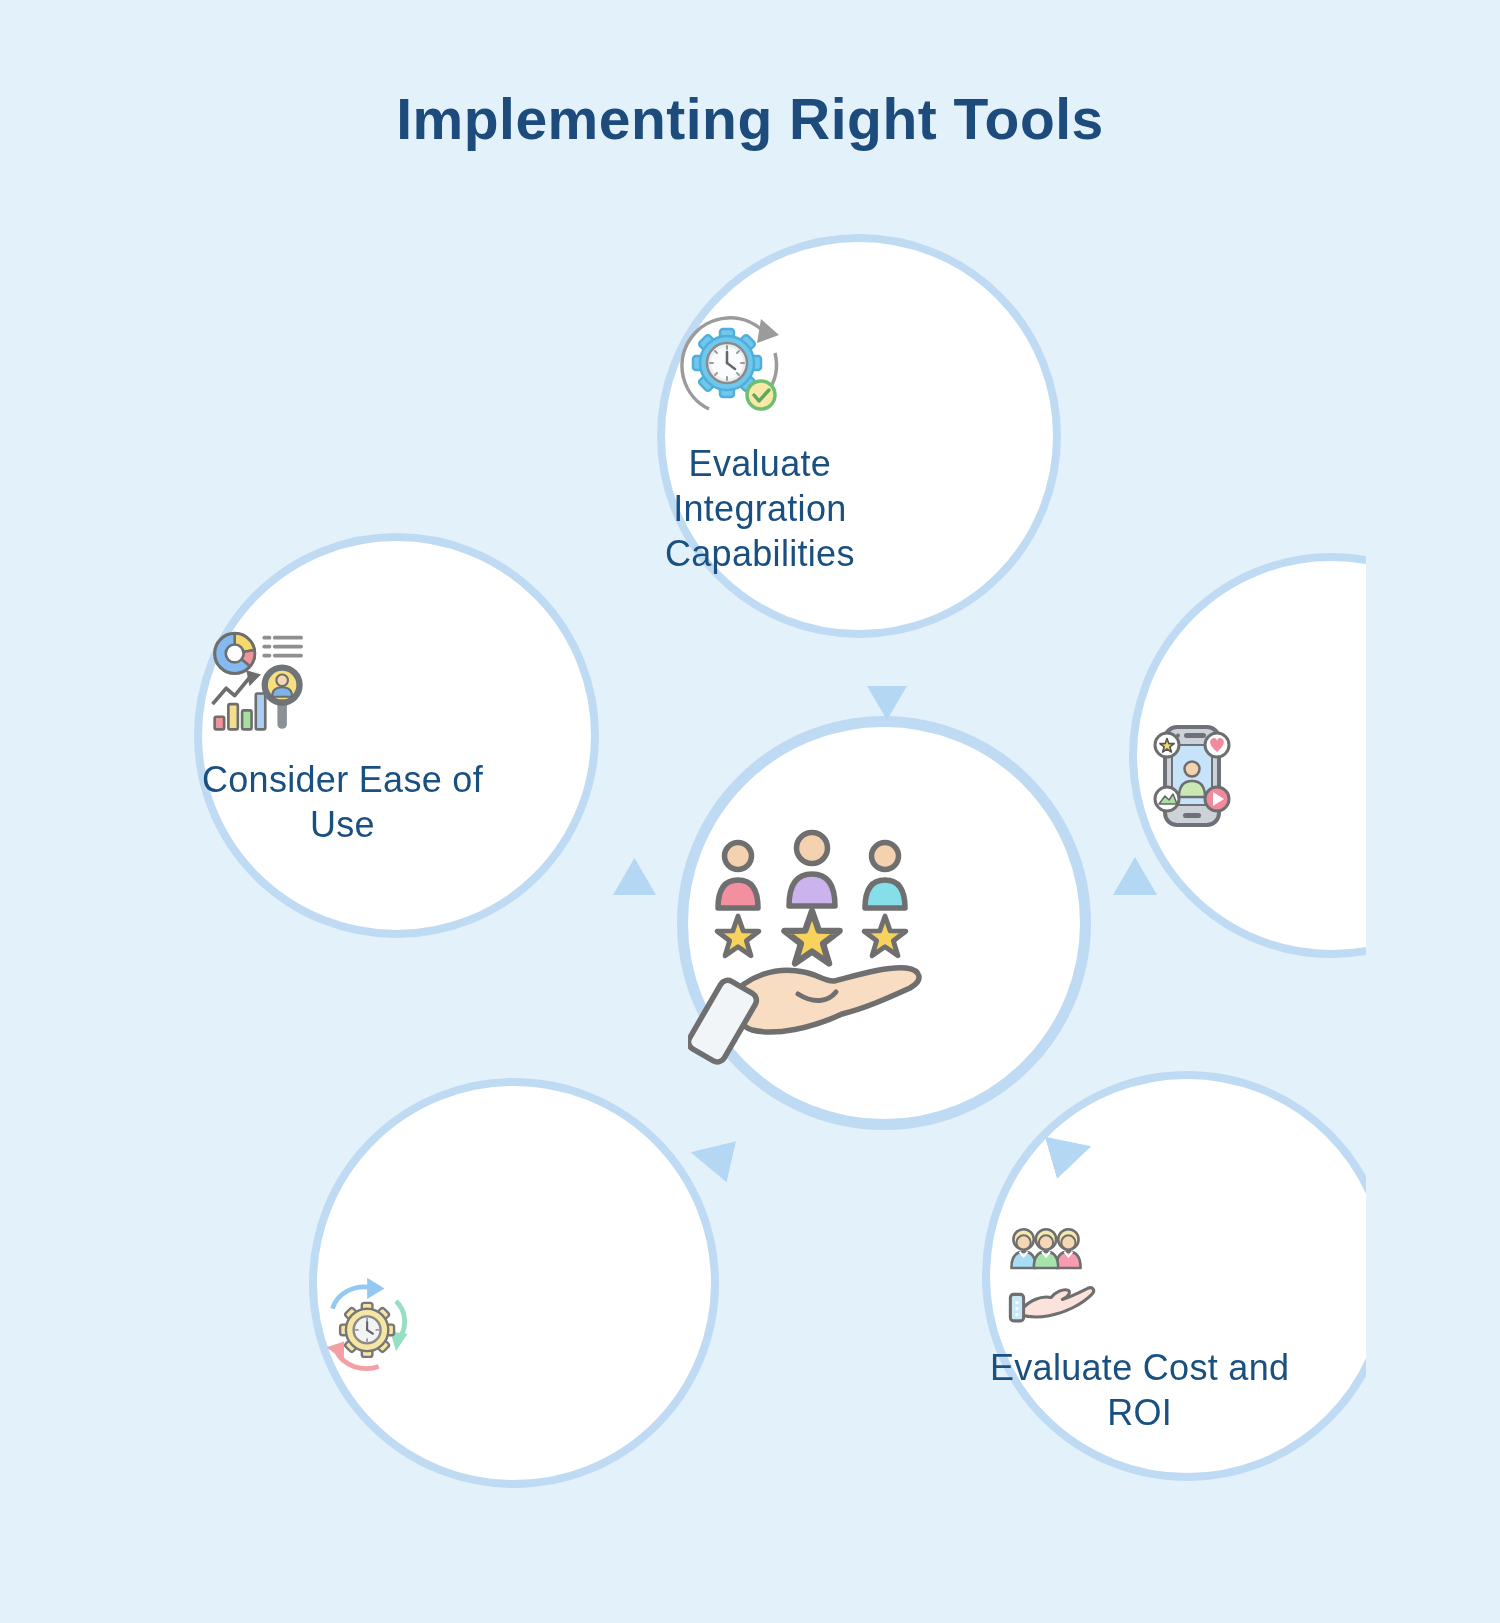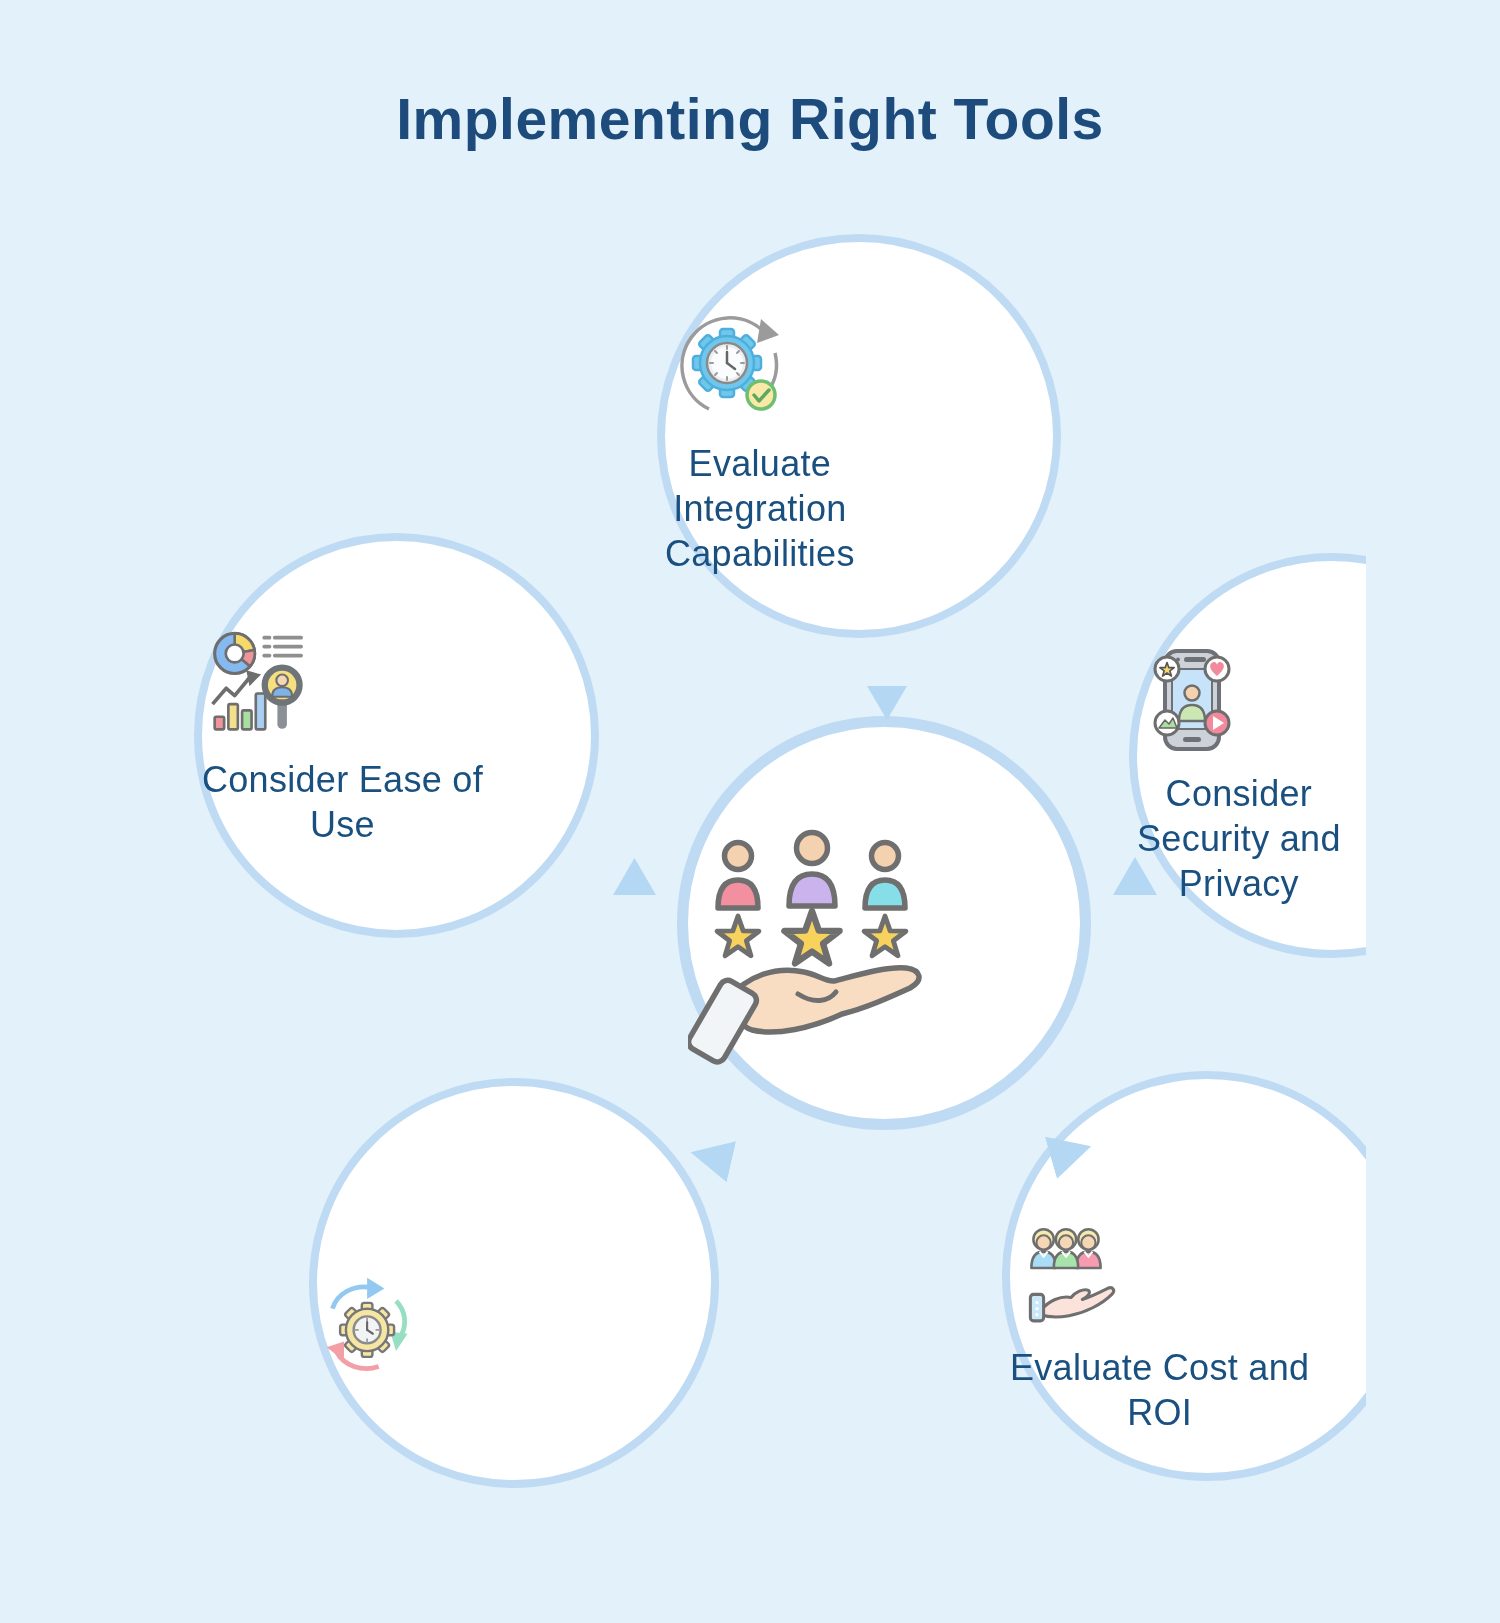--- a/index.html
+++ b/index.html
@@ -18,21 +18,21 @@
   .node{position:absolute;border-radius:50%;background:var(--circle-fill);
     border:8px solid var(--circle-border);display:flex;flex-direction:column;
     align-items:flex-start;justify-content:center;text-align:center;}
   .node .label{white-space:pre-line;color:var(--label-text);font-size:36px;
     line-height:1.25;font-weight:500;letter-spacing:.3px;margin-top:16px;}
   .node .icon{line-height:0;}
   .node-top{left:523px;top:226px;width:404px;height:404px;}
   .node-left{left:60px;top:525px;width:405px;height:405px;}
   .node-right{left:995px;top:545px;width:405px;height:405px;padding-top:40px;}
   .node-bottom-left{left:175px;top:1070px;width:410px;height:410px;padding-top:88px;}
-  .node-bottom-right{left:868px;top:1063px;width:410px;height:410px;padding-top:100px;}
+  .node-bottom-right{left:848px;top:1063px;width:410px;height:410px;padding-top:100px;}
   .node-center{left:543px;top:708px;width:414px;height:414px;border-width:11px;padding-top:56px;}
   .tri{position:absolute;background:var(--arrow);}
   .tri-down{clip-path:polygon(0 0,100% 0,50% 100%);}
   .tri-up{clip-path:polygon(50% 0,100% 100%,0 100%);}
   .tri-left{clip-path:polygon(100% 0,100% 100%,0 50%);}
   .tri-right{clip-path:polygon(0 0,100% 50%,0 100%);}
   #arrow-top{left:733px;top:678px;width:40px;height:34px;}
   #arrow-left{left:479px;top:850px;width:43px;height:37px;}
   #arrow-right{left:979px;top:849px;width:44px;height:38px;}
   #arrow-bottom-left{left:556px;top:1128px;width:42px;height:42px;transform:rotate(13deg);}
@@ -136,23 +136,20 @@
         <circle cx="30" cy="24" r="12" fill="#FEFEFE" stroke="#6E6E6E" stroke-width="3"></circle>
         <path d="M0,-10 L2.35,-3.24 L9.51,-3.09 L3.8,1.24 L5.88,8.09 L0,4 L-5.88,8.09 L-3.8,1.24 L-9.51,-3.09 L-2.35,-3.24 Z" transform="translate(30,25) scale(0.75)" fill="#F5D96B" stroke="#555" stroke-width="2.2" stroke-linejoin="round"></path>
         <circle cx="80" cy="24" r="12" fill="#FEFEFE" stroke="#6E6E6E" stroke-width="3"></circle>
         <path d="M80,31 C73,25 71,20 75.5,17.5 C78.5,16 80,19 80,20 C80,19 81.5,16 84.5,17.5 C89,20 87,25 80,31 Z" fill="#F2899C"></path>
         <circle cx="30" cy="78" r="12" fill="#FEFEFE" stroke="#6E6E6E" stroke-width="3"></circle>
         <path d="M22,83 L28,75 L32,79 L36,73 L40,83 Z" fill="#A8DFA0" stroke="#666" stroke-width="1.5" stroke-linejoin="round"></path>
         <circle cx="80" cy="78" r="12" fill="#F2899C" stroke="#6E6E6E" stroke-width="3"></circle>
         <polygon points="76,71 87,78 76,85" fill="#FFFFFF"></polygon>
       </svg>
     </div>
-    <div class="label">Consider
-Security and
-Privacy</div>
   </div>
 
   <div class="node node-center">
     <div class="icon">
       <svg width="250" height="250" viewBox="0 0 250 250">
         <g stroke="#6F6F6F" stroke-width="5.5" stroke-linejoin="round">
           <path d="M30,82 Q30,54 50,54 Q70,54 70,82 Z" fill="#F2909F"></path>
           <circle cx="50" cy="30" r="13.5" fill="#F4D2B0"></circle>
           <path d="M177,82 Q177,54 197,54 Q217,54 217,82 Z" fill="#86DEE8"></path>
           <circle cx="197" cy="30" r="13.5" fill="#F4D2B0"></circle>

